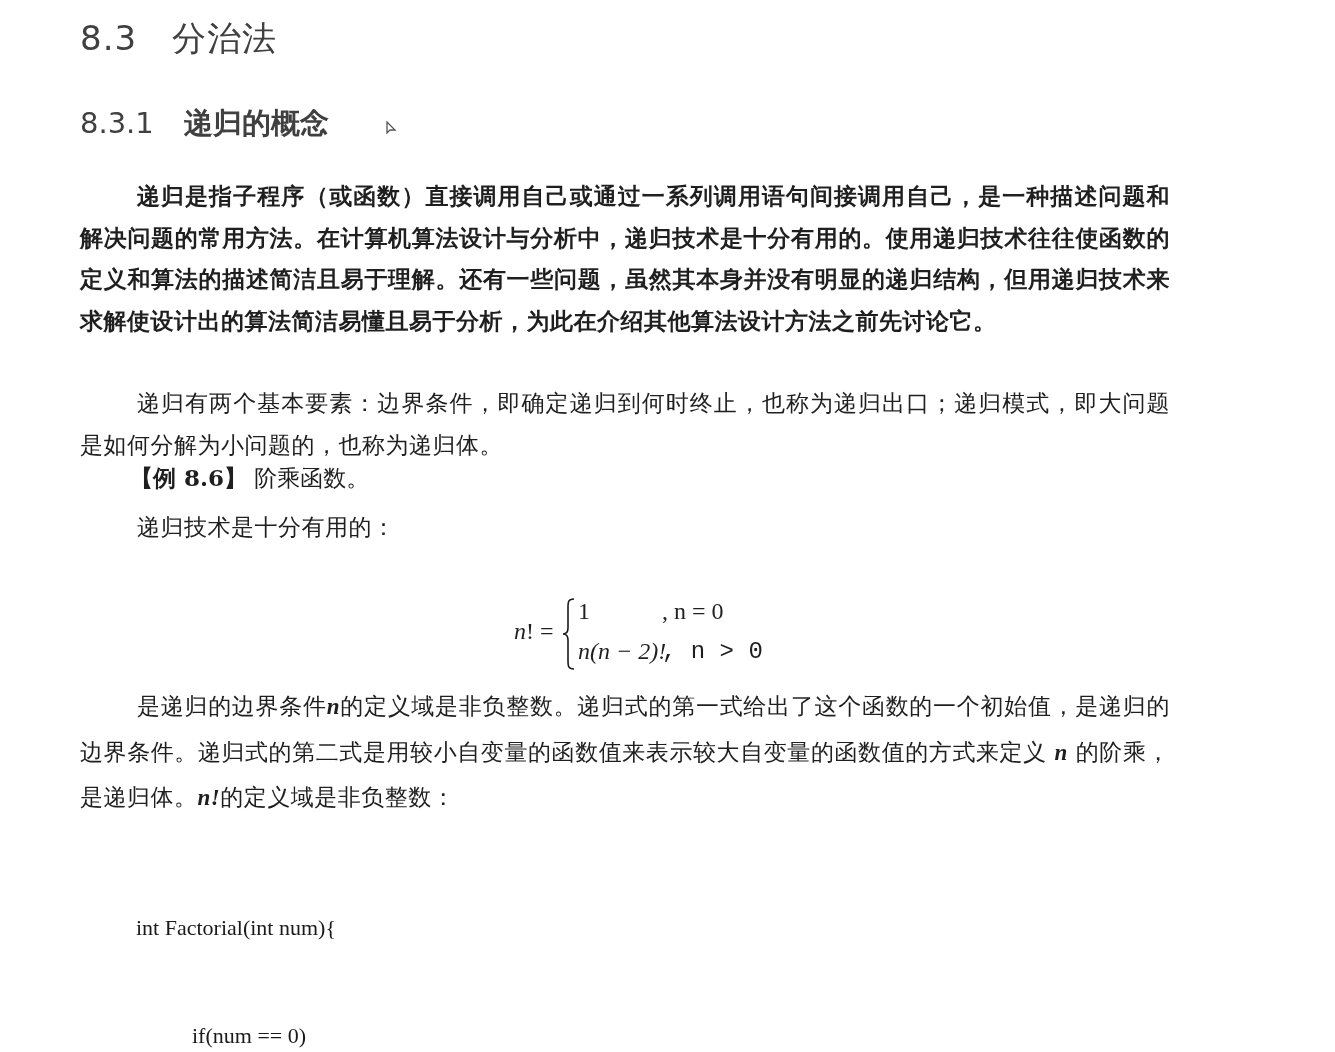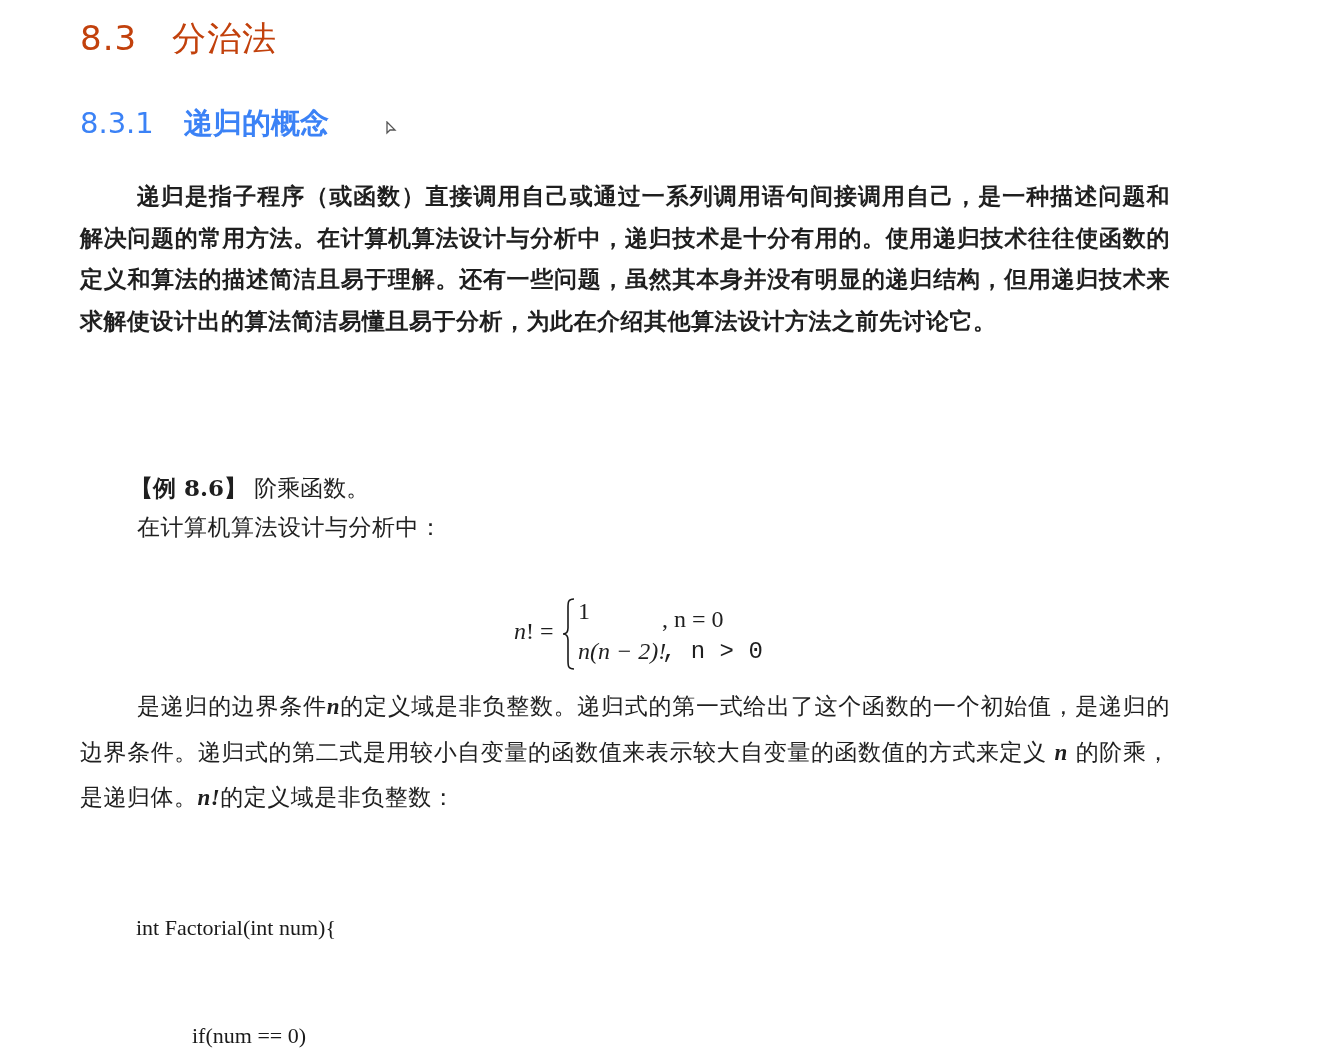--- a/index.html
+++ b/index.html
@@ -6,59 +6,59 @@
     body {
       width: 1335px; height: 1052px; overflow: hidden;
       background: #ffffff; position: relative;
       font-family: "DejaVu Serif", "Liberation Serif", serif;
       color: #1f1f1f;
     }
     .page { position: absolute; left: 0; top: 0; width: 1335px; height: 1052px; }
     .h1 {
       position: absolute; left: 80px; top: 16px;
       font-family: "DejaVu Sans", "Liberation Sans", sans-serif;
-      font-size: 34px; color: #c2410c; white-space: nowrap; letter-spacing: 1px;
+      font-size: 34px; color: #404040; white-space: nowrap; letter-spacing: 1px;
     }
     .h1 .num { display: inline-block; width: 92px; }
     .h2 {
       position: absolute; left: 80px; top: 104px;
       font-family: "DejaVu Sans", "Liberation Sans", sans-serif;
-      font-size: 29px; color: #3b82f6; white-space: nowrap;
+      font-size: 29px; color: #404040; white-space: nowrap;
     }
     .h2 .num { display: inline-block; width: 104px; }
     .h2 .txt { font-weight: bold; }
     .cursor { position: absolute; left: 385px; top: 121px; width: 12px; height: 14px; }
     .para {
       position: absolute; left: 80px; width: 1090px;
       font-size: 23px; line-height: 41.5px; text-align: justify;
       text-indent: 57px; margin: 0; letter-spacing: 0.5px;
     }
     .p1 { top: 175px; font-weight: bold; }
     .p2 { top: 383px; }
     .example {
       position: absolute; left: 130px; top: 466px;
-      font-size: 23px; line-height: 44px; white-space: nowrap;
+      font-size: 23px; line-height: 24px; white-space: nowrap;
     }
     .example .tag { font-weight: bold; }
     .defline {
       position: absolute; left: 137px; top: 507px;
       font-size: 23px; line-height: 41.5px; white-space: nowrap; letter-spacing: 0.5px;
     }
     .formula {
       position: absolute; left: 514px; top: 594px; height: 80px;
       font-family: "Liberation Serif", "DejaVu Serif", serif; font-size: 24px;
     }
     .formula .lhs { position: absolute; left: 0; top: 24px; white-space: nowrap; font-style: italic; }
     .formula .lhs .eq { font-style: normal; }
     .formula .brace { position: absolute; left: 48px; top: 4px; width: 14px; height: 72px; }
     .formula .row { position: absolute; left: 64px; white-space: nowrap; }
     .formula .r1 { top: 4px; }
     .formula .r2 { top: 44px; }
     .formula .cond { position: absolute; left: 148px; white-space: nowrap; }
-    .formula .c1 { top: 12px; }
+    .formula .c1 { top: 4px; }
     .formula .c2 { top: 44px; font-family: Liberation Mono, monospace; }
     .formula i { font-style: italic; }
     .p3 { top: 684px; line-height: 44.5px; }
     .p3 i, .defline i { font-family: "Liberation Serif", serif; font-weight: bold; font-style: italic; }
     .code {
       position: absolute; left: 136px; top: 838px;
       font-family: "Liberation Serif", "DejaVu Serif", serif;
       font-size: 22px; line-height: 36px; white-space: pre; color: #1a1a1a;
     }
     .code .line { display: block; height: 36px; }
@@ -76,27 +76,28 @@
   <div class="h2">
     <span class="num">8.3.1</span><span class="txt">递归的概念</span>
   </div>
 
   <svg class="cursor" viewBox="0 0 12 14">
     <path d="M2 1 L2 12 L5 9 L10 9 Z" fill="#ffffff" stroke="#555" stroke-width="1.3"></path>
   </svg>
 
   <p class="para p1">递归是指子程序（或函数）直接调用自己或通过一系列调用语句间接调用自己，是一种描述问题和解决问题的常用方法。在计算机算法设计与分析中，递归技术是十分有用的。使用递归技术往往使函数的定义和算法的描述简洁且易于理解。还有一些问题，虽然其本身并没有明显的递归结构，但用递归技术来求解使设计出的算法简洁易懂且易于分析，为此在介绍其他算法设计方法之前先讨论它。</p>
 
+  <p class="para p2">递归有两个基本要素：边界条件，即确定递归到何时终止，也称为递归出口；递归模式，即大问题是如何分解为小问题的，也称为递归体。</p>
 
   <div class="example">
     <span class="tag">【例 8.6】</span>
     <span>阶乘函数。</span>
   </div>
 
-  <div class="defline">在计算机算法设计与分析中：</div>
+  <div class="defline">递归技术是十分有用的：</div>
 
   <div class="formula">
     <div class="lhs">
       <span>n</span><span class="eq">! =</span>
     </div>
     <svg class="brace" viewBox="0 0 14 72" preserveAspectRatio="none">
       <path d="M12 1 C6 1 6 4 6 10 L6 30 C6 34 4 36 1 36 C4 36 6 38 6 42 L6 62 C6 68 6 71 12 71" fill="none" stroke="#1a1a1a" stroke-width="1.6"></path>
     </svg>
     <div class="row r1">1</div>
     <div class="cond c1">, n = 0</div>

